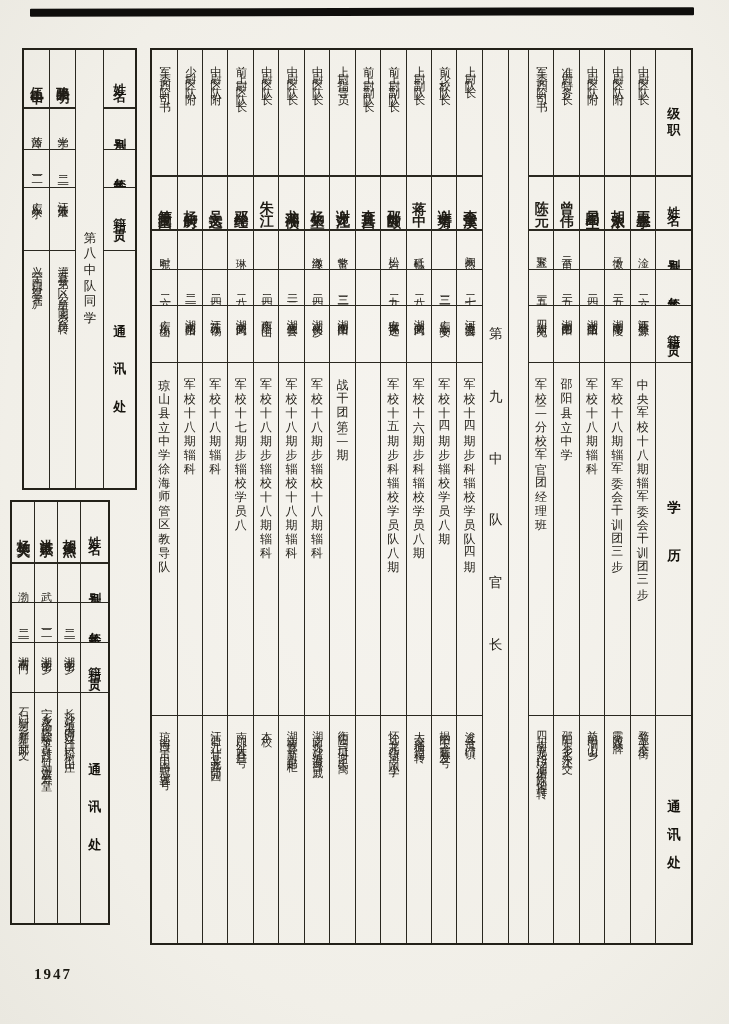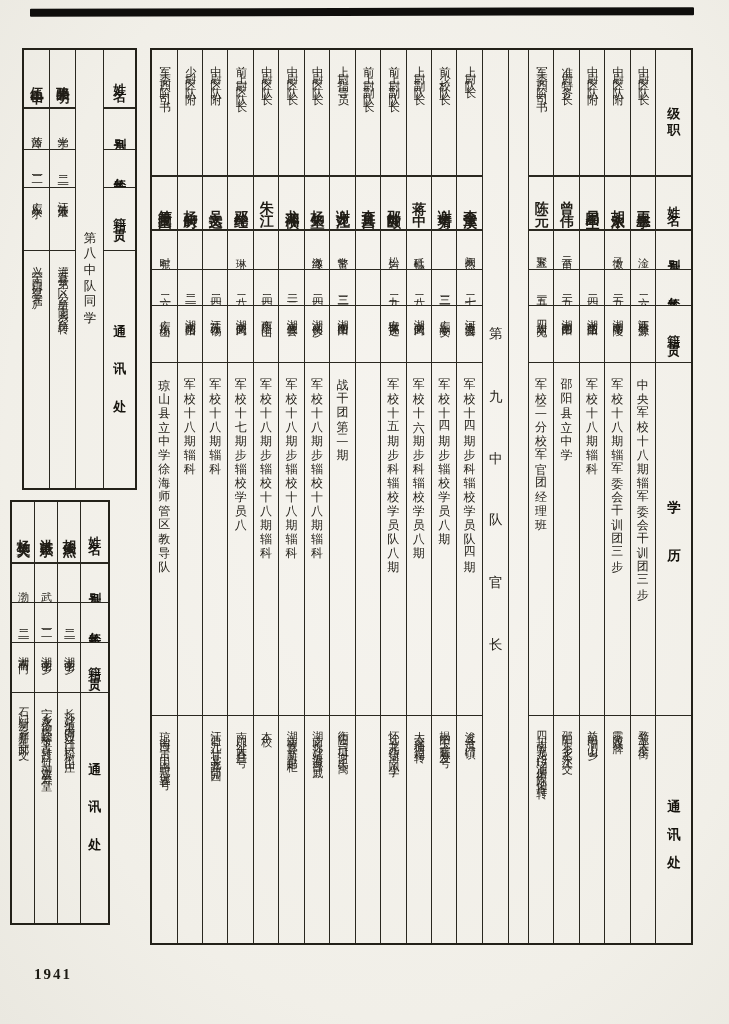--- a/index.html
+++ b/index.html
@@ -625,13 +625,13 @@
       </div>
       <div class="cell cell-origin" style="height: 50px;">
         <span class="vtext t-origin">湖南石门</span>
       </div>
       <div class="cell cell-address" style="height: 231px;">
         <span class="vtext t-address">石门新河乡新开寺邮交</span>
       </div>
     </div>
   </div>
 
-<div class="page-number">1941</div>
+<div class="page-number">1947</div>
 
 </body></html>

